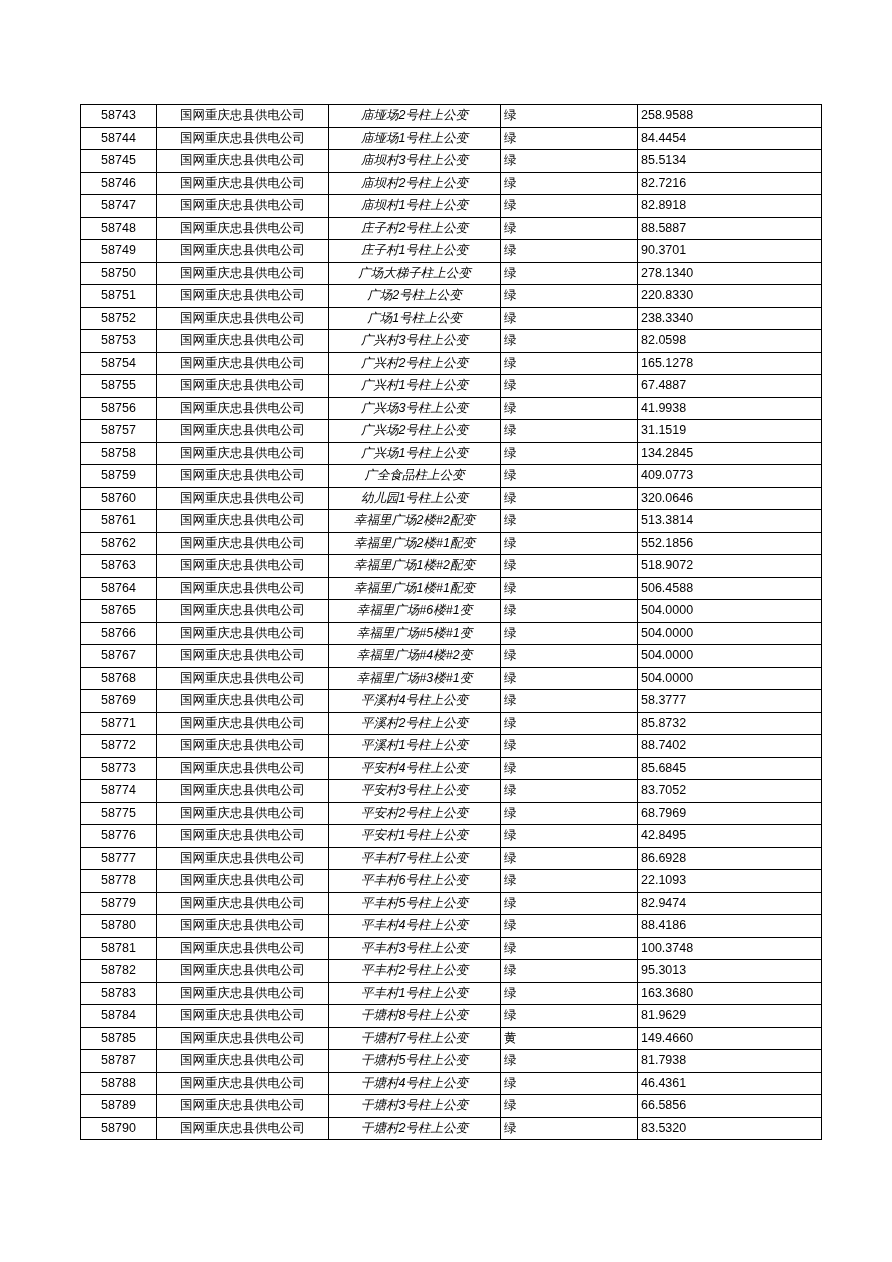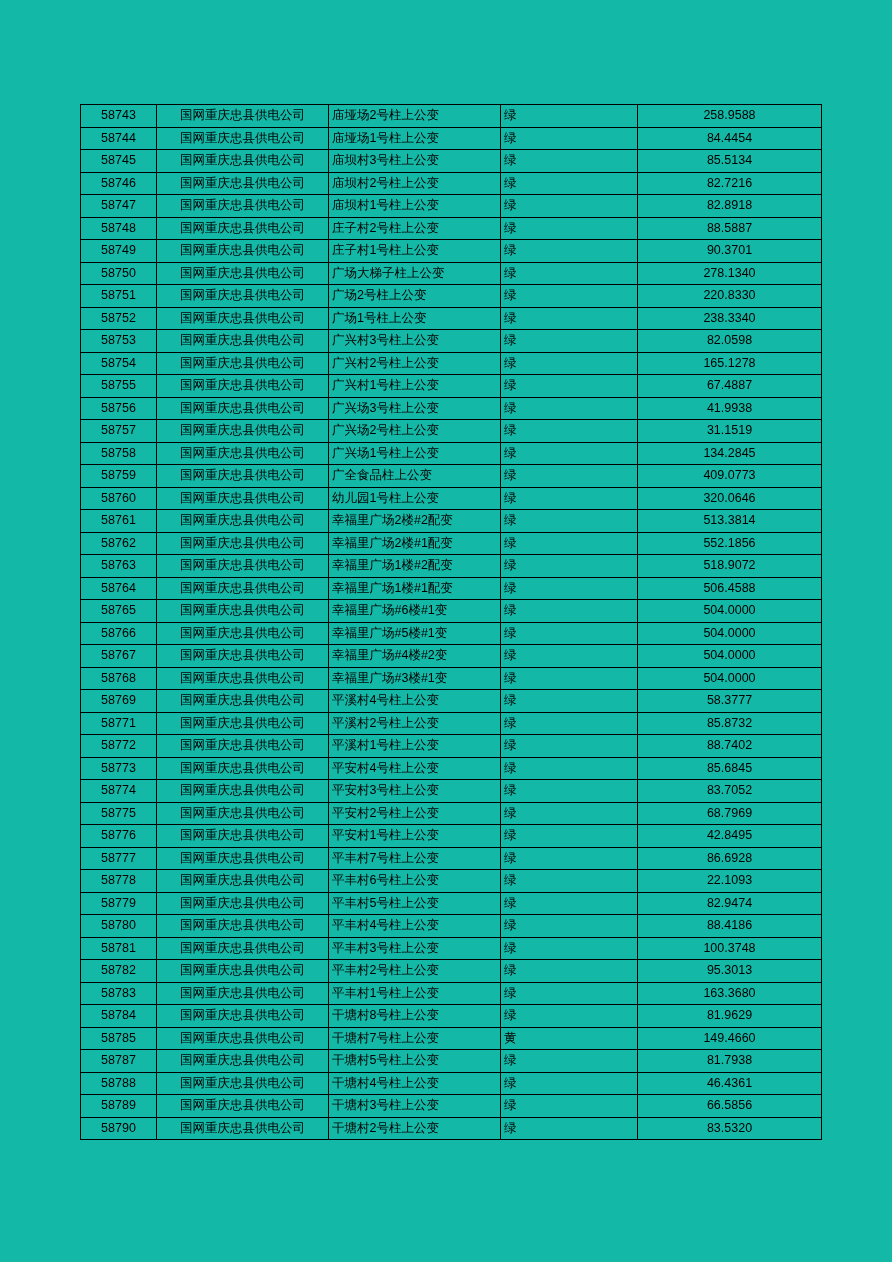--- a/index.html
+++ b/index.html
@@ -6,21 +6,21 @@
     margin: 0;
     padding: 0;
     background: #b5b5b5;
   }
   body {
     font-family: "Liberation Sans", "DejaVu Sans", sans-serif;
   }
   .page {
     width: 892px;
     height: 1262px;
-    background: #14b8a6;
+    background: #ffffff;
     position: relative;
     box-sizing: border-box;
     margin: 0 auto;
     overflow: hidden;
   }
   .sheet {
     position: absolute;
     left: 80px;
     top: 104px;
     width: 706px;
@@ -43,29 +43,30 @@
   td.c-id {
     width: 69px;
     text-align: center;
   }
   td.c-org {
     width: 165px;
     text-align: center;
   }
   td.c-name {
     width: 165px;
-    text-align: left;
+    text-align: center;
+    font-style: italic;
   }
   td.c-color {
     width: 130px;
     text-align: left;
   }
   td.c-val {
     width: 177px;
-    text-align: center;
+    text-align: left;
   }
 </style>
 </head>
 <body>
 
 <div class="page">
   <div class="sheet">
     <table class="data">
       <tbody id="table-body">
           <tr>

